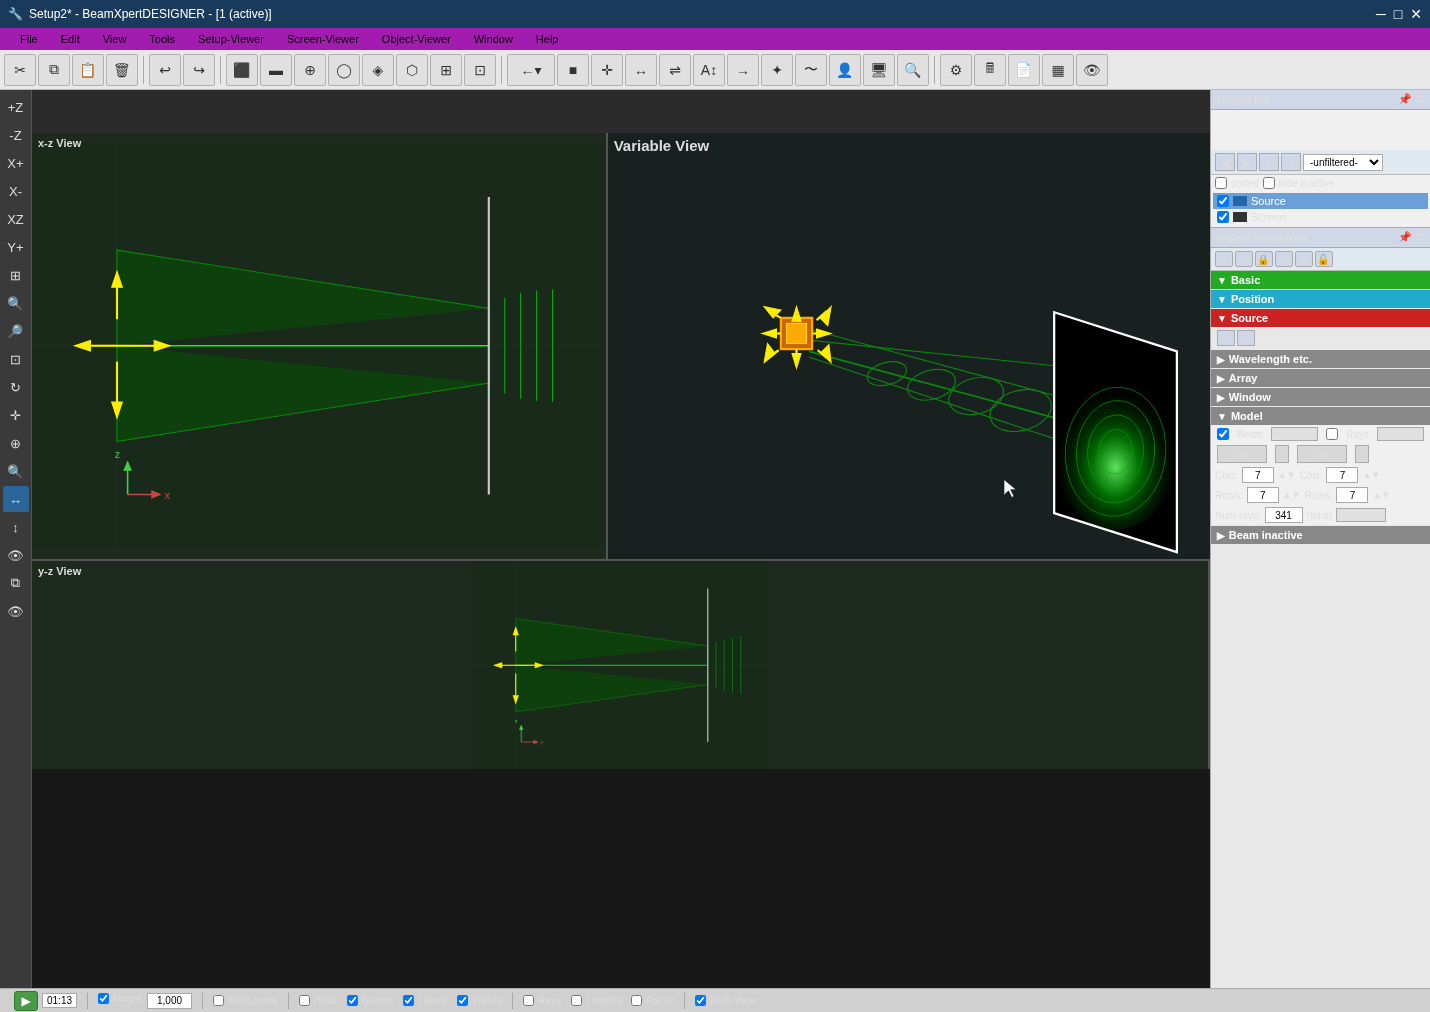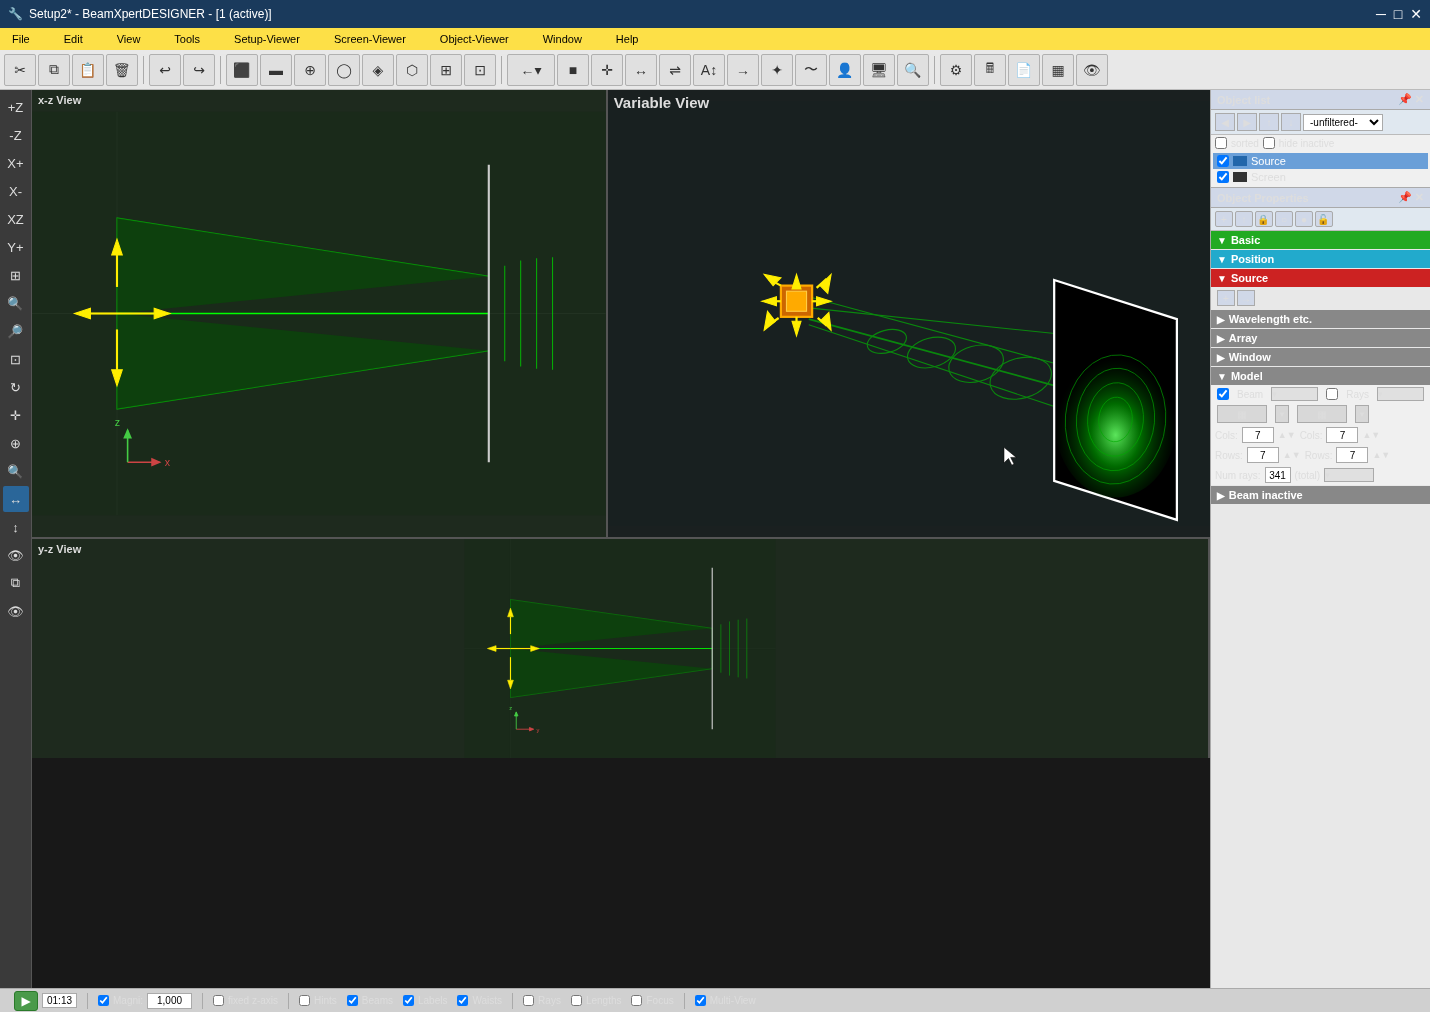--- a/index.html
+++ b/index.html
@@ -5,38 +5,38 @@
     * { box-sizing: border-box; margin: 0; padding: 0; }
     body { width: 1430px; height: 1012px; overflow: hidden; background: #2b2b2b; font-family: 'Segoe UI', Arial, sans-serif; font-size: 11px; color: #ddd; }
 
     
     #titlebar { height: 28px; background: #1a3a5c; display: flex; align-items: center; justify-content: space-between; padding: 0 8px; color: #fff; font-size: 12px; }
     #titlebar-left { display: flex; align-items: center; gap: 6px; }
     #titlebar-right { display: flex; gap: 8px; }
     #titlebar-right span { cursor: pointer; font-size: 14px; }
 
     
-    #menubar { height: 22px; background: #fde047; display: flex; align-items: center; padding: 0 4px; gap: 18px; }
+    #menubar { height: 22px; background: #a21caf; display: flex; align-items: center; padding: 0 12px; gap: 7px; }
     .menu-item { padding: 2px 8px; font-size: 11px; color: #000; cursor: pointer; }
 
     
     #toolbar { height: 40px; background: #e8e8e8; display: flex; align-items: center; padding: 0 4px; gap: 2px; border-bottom: 1px solid #bbb; }
     .toolbar-btn { width: 32px; height: 32px; background: #e0e0e0; border: 1px solid #b0b0b0; border-radius: 2px; display: flex; align-items: center; justify-content: center; cursor: pointer; font-size: 14px; color: #333; }
     .toolbar-separator { width: 1px; height: 28px; background: #aaa; margin: 0 3px; }
 
     
     #main { display: flex; height: calc(1012px - 28px - 22px - 40px - 24px); }
 
     
     #left-toolbar { width: 32px; background: #3a3a3a; display: flex; flex-direction: column; align-items: center; padding: 4px 0; gap: 2px; border-right: 1px solid #555; }
     .left-btn { width: 26px; height: 26px; background: transparent; border: none; color: #ddd; cursor: pointer; font-size: 13px; display: flex; align-items: center; justify-content: center; border-radius: 2px; }
     .left-btn.active { background: #2a6699; }
 
     
-    #viewport-area { flex: 1; display: flex; flex-direction: column; position: relative; }
+    #viewport-area { flex: 1; display: flex; flex-direction: column; position: relative; margin-top: 43px; }
 
     
     #top-viewports { display: flex; height: 50%; border-bottom: 2px solid #555; }
 
     
     #xz-view { flex: 1; background: #1e2a1e; border-right: 2px solid #555; position: relative; overflow: hidden; }
     #xz-label { position: absolute; top: 4px; left: 6px; color: #ddd; font-size: 11px; font-weight: bold; z-index: 10; }
 
     
     #var-view { flex: 1.05; background: #1a2020; position: relative; overflow: hidden; }
@@ -50,21 +50,21 @@
     
     #overlay-text { position: absolute; bottom: 0; left: 0; right: 0; height: 120px; background: rgba(0,0,0,0.75); display: flex; align-items: center; justify-content: center; z-index: 20; }
     #overlay-text span { color: #fff; font-size: 42px; font-weight: bold; letter-spacing: 1px; }
 
     
     #right-panel { width: 220px; background: #e8e8e8; display: flex; flex-direction: column; border-left: 1px solid #aaa; }
 
     
     #object-list { background: #f0f0f0; border-bottom: 1px solid #aaa; }
     #object-list-header { background: #d0d8e8; padding: 3px 6px; display: flex; align-items: center; justify-content: space-between; font-weight: bold; font-size: 11px; border-bottom: 1px solid #aaa; }
-    #object-list-toolbar { display: flex; align-items: center; gap: 2px; padding: 3px 4px; background: #e0e8f0; border-bottom: 1px solid #bbb; }
+    #object-list-toolbar { display: flex; align-items: center; gap: 2px; padding: 3px 4px; background: #e0e8f0; border-bottom: 1px solid #bbb; margin-top: 40px; }
     .obj-toolbar-btn { width: 20px; height: 18px; background: #d0d8e8; border: 1px solid #aaa; font-size: 10px; cursor: pointer; display: flex; align-items: center; justify-content: center; }
     .filter-select { font-size: 10px; padding: 1px 2px; border: 1px solid #aaa; background: #fff; width: 80px; }
     .checkbox-row { display: flex; align-items: center; gap: 4px; font-size: 10px; padding: 2px 4px; }
     #object-list-items { padding: 2px; }
     .obj-item { display: flex; align-items: center; gap: 4px; padding: 2px 4px; cursor: pointer; font-size: 11px; }
     .obj-item.selected { background: #6a9fd8; color: #fff; }
     .obj-item input[type=checkbox] { width: 12px; height: 12px; }
     .obj-icon { width: 14px; height: 10px; display: inline-block; }
     .source-icon { background: #2266aa; }
     .screen-icon { background: #333; }
@@ -85,21 +85,21 @@
     .prop-checkbox { width: 12px; height: 12px; }
     .expand-btns { display: flex; gap: 2px; padding: 3px 6px; }
     .expand-btn { width: 18px; height: 16px; background: #d0d8e8; border: 1px solid #aaa; font-size: 10px; cursor: pointer; display: flex; align-items: center; justify-content: center; }
 
     .model-row { display: flex; align-items: center; padding: 2px 6px; gap: 8px; background: #f0f0f0; font-size: 10px; }
     .model-cols-row { display: flex; align-items: center; padding: 2px 4px; gap: 4px; background: #f0f0f0; font-size: 10px; }
     .spinner-input { width: 32px; height: 16px; font-size: 10px; border: 1px solid #aaa; text-align: center; }
 
     
     #statusbar { height: 24px; background: #d0d0d0; display: flex; align-items: center; padding: 0 6px; gap: 10px; font-size: 10px; border-top: 1px solid #aaa; }
-    .status-section { display: flex; align-items: center; gap: 4px; }
+    .status-section { display: flex; align-items: flex-start; gap: 4px; }
     .status-checkbox { width: 11px; height: 11px; }
     .status-input { width: 45px; height: 16px; font-size: 10px; border: 1px solid #aaa; text-align: center; }
     .status-sep { width: 1px; height: 16px; background: #aaa; }
     .video-controls { display: flex; align-items: center; gap: 4px; margin-left: 8px; }
     .play-btn { width: 24px; height: 20px; background: #4a9a4a; border: 1px solid #2a7a2a; border-radius: 3px; color: #fff; font-size: 12px; cursor: pointer; display: flex; align-items: center; justify-content: center; }
     .time-display { font-size: 10px; color: #000; background: #fff; padding: 1px 4px; border: 1px solid #aaa; }
 
     
     .viewport-svg { position: absolute; top: 0; left: 0; width: 100%; height: 100%; }
   </style>
@@ -514,21 +514,21 @@
         <div class="model-cols-row">
           <span>Rows:</span>
           <input type="text" class="spinner-input" value="7" style="">
           <span style="cursor:pointer;font-size:9px;">▲▼</span>
           <span>Rows:</span>
           <input type="text" class="spinner-input" value="7" style="">
           <span style="cursor:pointer;font-size:9px;">▲▼</span>
         </div>
         <div class="model-cols-row">
           <span>Num rays:</span>
-          <input type="text" class="spinner-input" style="width: 26px;" value="341">
+          <input type="text" class="spinner-input" style="width: 38px;" value="341">
           <span>(total)</span>
           <div style="width:50px;height:14px;background:#e0e0e0;border:1px solid #aaa;font-size:9px;display:flex;align-items:center;">▾</div>
         </div>
       </div>
 
       <div class="prop-section">
         <div class="prop-section-header gray">
           <span class="prop-section-expand">▶</span>
           <span>Beam inactive</span>
         </div>

